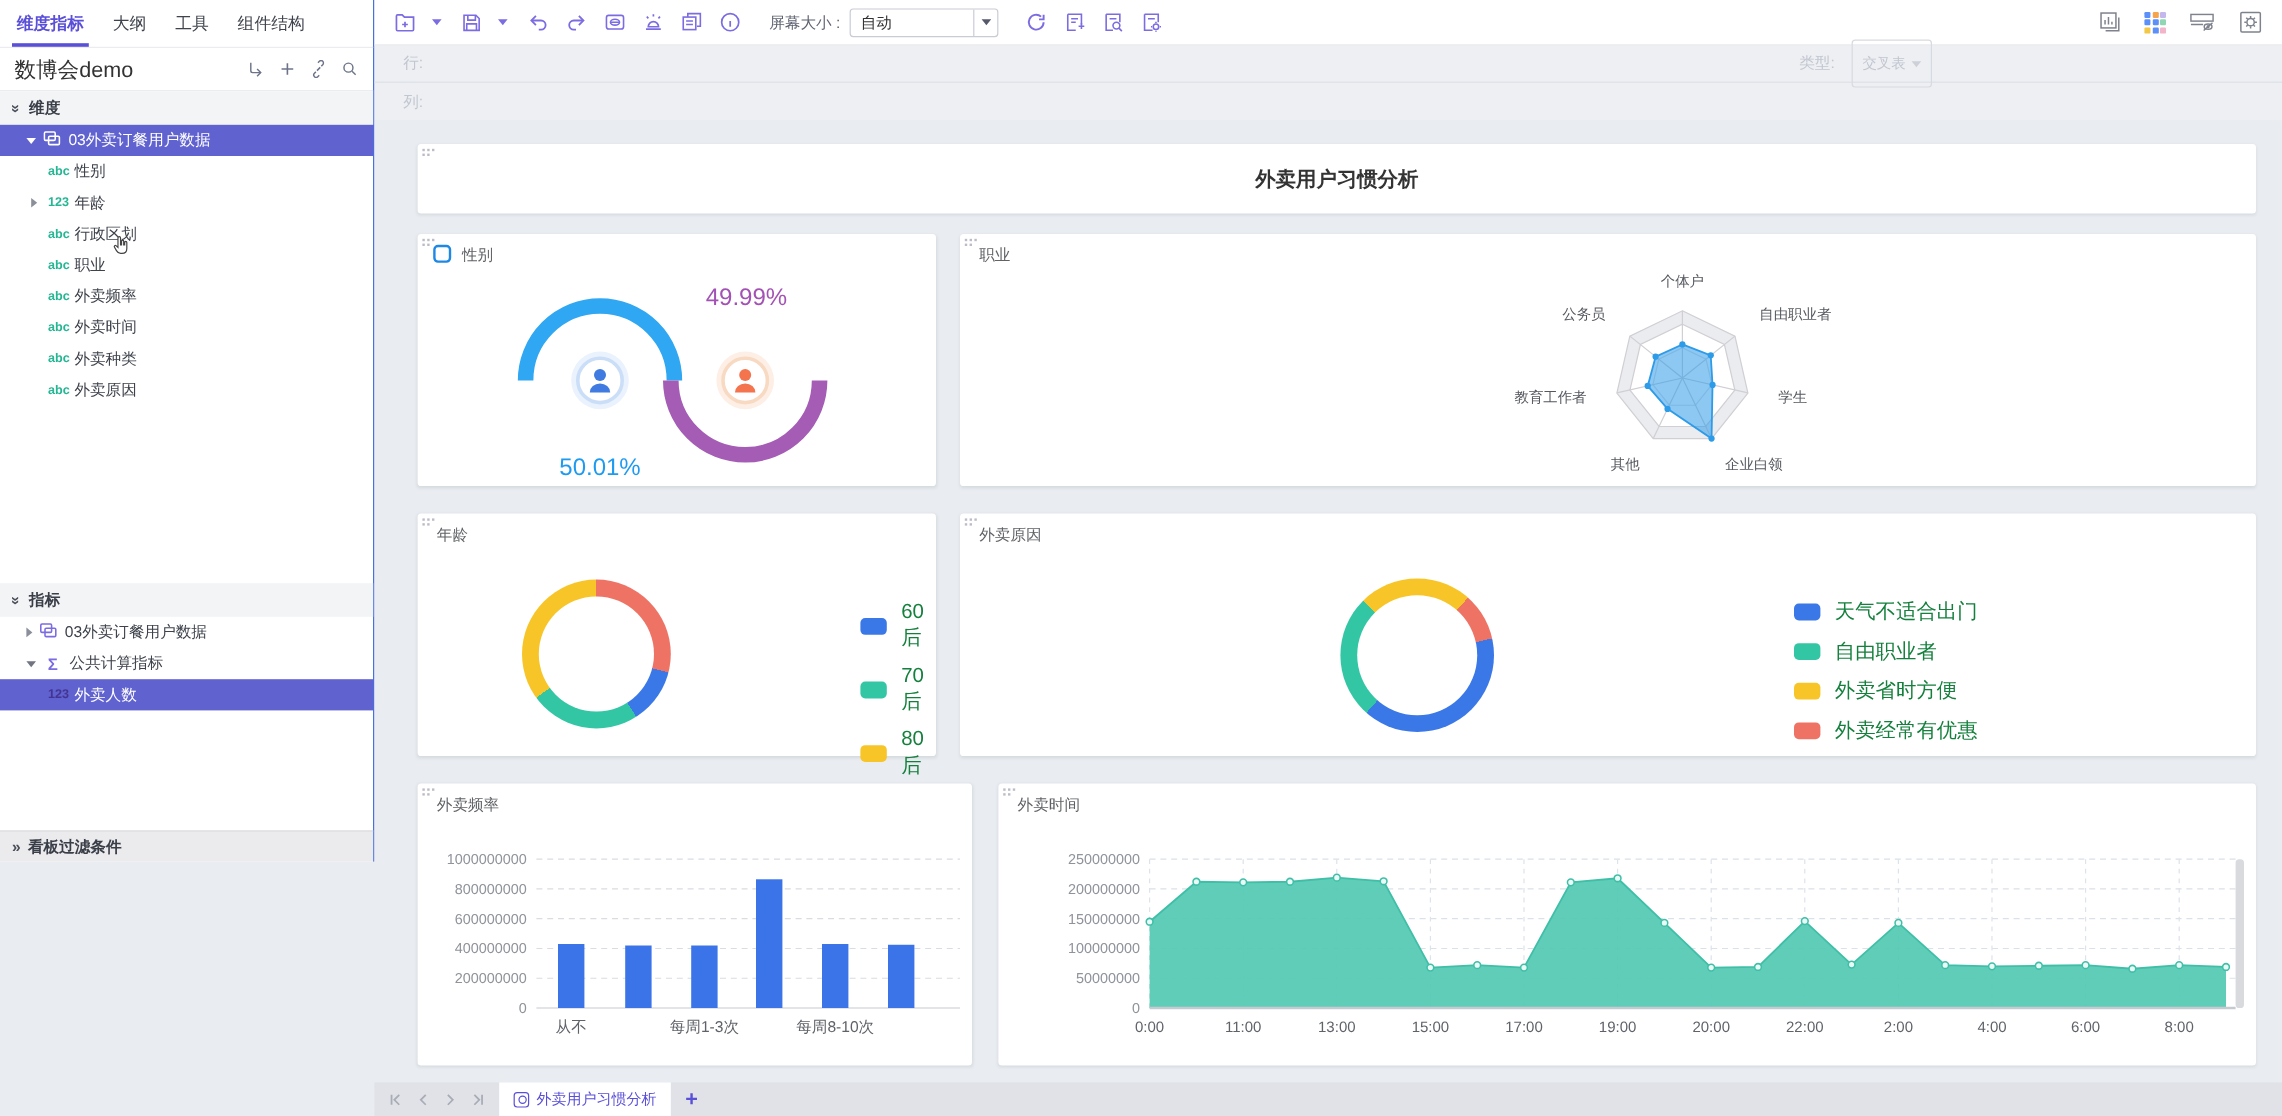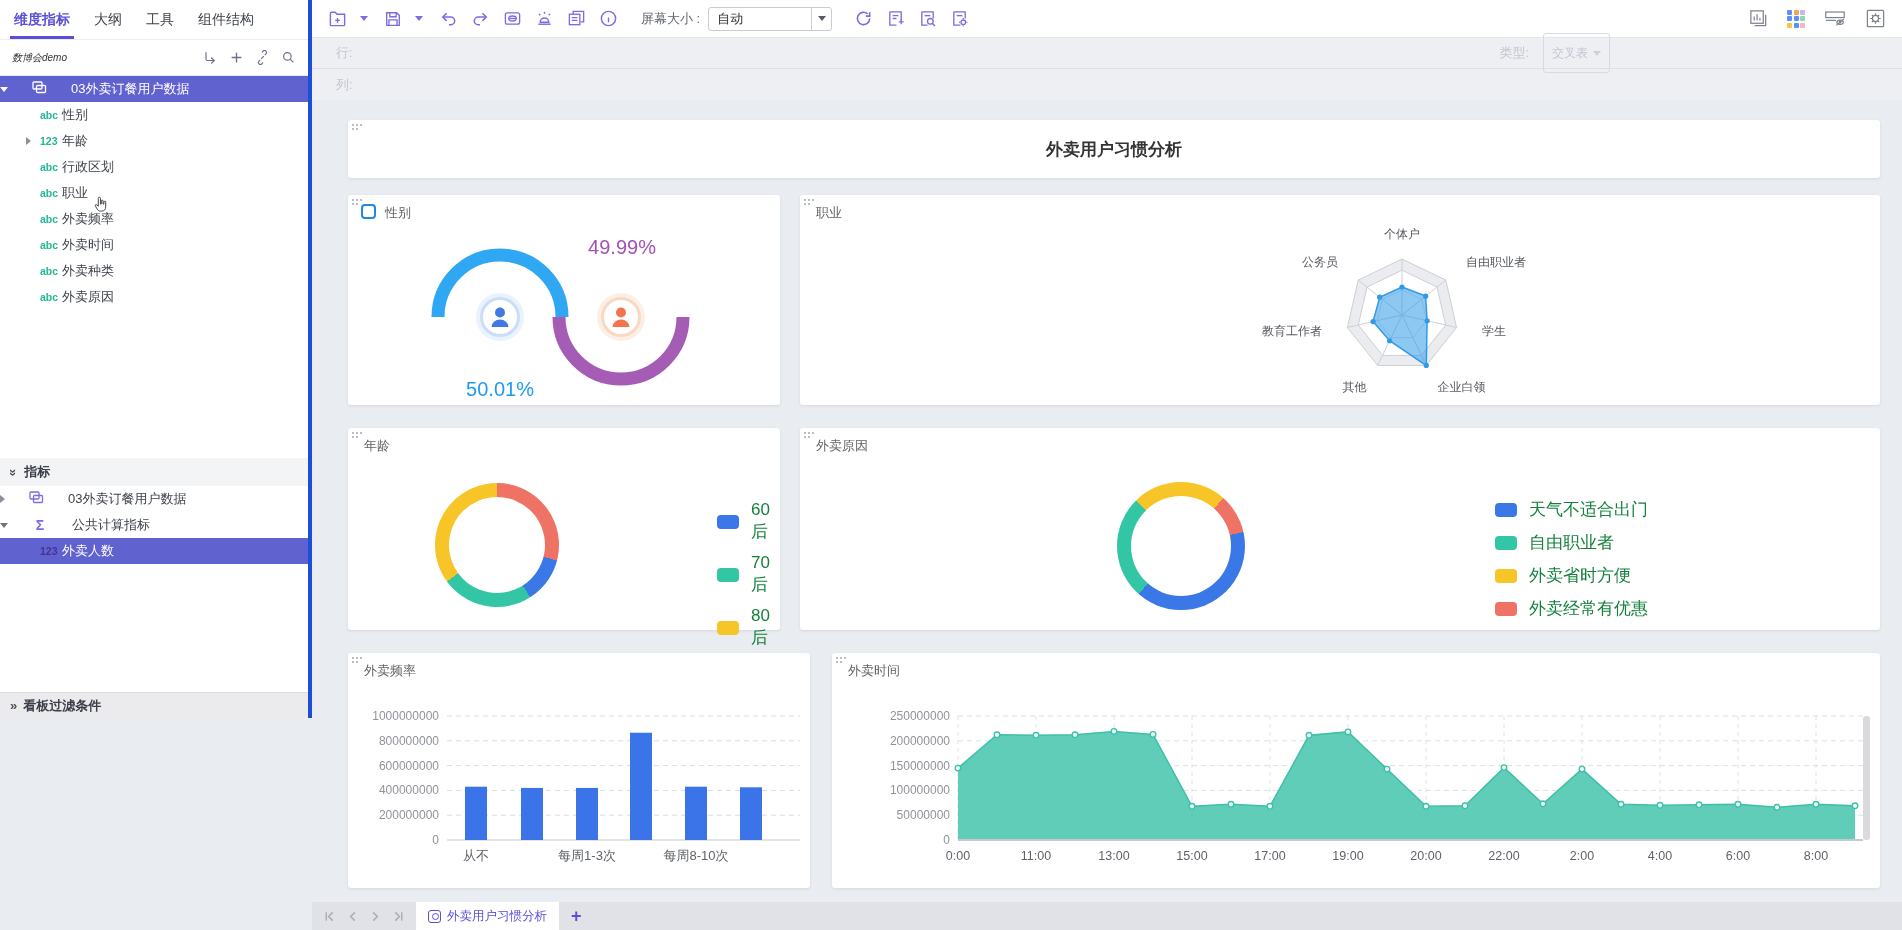--- a/index.html
+++ b/index.html
@@ -4,38 +4,38 @@
 <style>
   * { box-sizing: border-box; }
   html,body { margin:0; padding:0; }
   body {
     width:1902px; height:930px; position:relative; overflow:hidden;
     font-family:"Liberation Sans","DejaVu Sans",sans-serif;
     background:#e9edf2; color:#333;
   }
   
   #sidebar { position:absolute; left:0; top:0; width:312px; height:718px;
-    background:#fff; border-right:4px solid #1d4ed8; }
+    background:#fff; border-right:1px solid #1d4ed8; }
   .sb-tabs { display:flex; gap:24px; height:40px; align-items:center;
     padding:0 14px; border-bottom:1px solid #ececf0; font-size:14px; color:#3f434c; }
   .sb-tab { cursor:default; position:relative; height:100%; display:flex; align-items:center; }
   .sb-tab.active { color:#5a50d8; font-weight:bold; }
   .sb-tab.active::after { content:""; position:absolute; left:-4px; right:-4px; bottom:0;
     height:3px; background:#5a50d8; }
   .sb-name-row { height:36px; display:flex; align-items:center; padding:0 12px;
     border-bottom:1px solid #ececf0; }
-  .sb-name { flex:1; font-size:10px; color:#333;font-style:italic; }
+  .sb-name { flex:1; font-size:18px; color:#333; }
   .sb-name-icons { display:flex; gap:11px; align-items:center; color:#6d7489; }
   .sb-name-icons svg { display:block; }
   .section-header { height:28px; background:#f3f4f6; display:flex; align-items:center;
     gap:7px; padding:0 10px; font-size:13px; font-weight:bold; color:#3a3e47; }
   .chev { display:inline-block; transform:rotate(90deg); font-weight:bold; color:#4a4e59; }
   .tree { font-size:13px; color:#3e424b; }
   .trow { height:26px; display:flex; align-items:center; position:relative; padding-left:40px; }
-  .trow.rootrow { padding-left:0; gap:24px; }
+  .trow.rootrow { padding-left:22px; gap:6px; }
   .trow.selected { background:#6062d0; color:#fff; }
   .prefix { font-size:10.5px; font-weight:bold; color:#26b694; width:22px; flex:0 0 22px; }
   .trow.selected .prefix { color:rgba(52,28,110,.65); }
   .caret-d { width:0; height:0; border-left:4px solid transparent; border-right:4px solid transparent;
     border-top:5px solid #707580; flex:0 0 auto; }
   .trow.selected .caret-d { border-top-color:#fff; }
   .caret-r { width:0; height:0; border-top:4px solid transparent; border-bottom:4px solid transparent;
     border-left:5px solid #8a8f99; position:absolute; left:26px; }
   .trow.rootrow .caret-r { position:static; }
   .ds-ic { flex:0 0 auto; }
@@ -139,20 +139,24 @@
           </svg>
         </span>
       <span>
           <svg width="15" height="15" viewBox="0 0 20 20" fill="none" stroke="currentColor" stroke-width="1.6">
             <circle cx="8.5" cy="8.5" r="5"></circle>
             <path d="M12.5 12.5l4 4"></path>
           </svg>
         </span>
     </div>
   </div>
+  <div class="section-header">
+    <span class="chev">»</span>
+    <span>维度</span>
+  </div>
   <div class="tree" id="dim-tree">
       <div class="trow rootrow selected">
         <span class="caret-d"></span>
         <span class="ds-ic"><svg width="15" height="13" viewBox="0 0 15 13" fill="none" stroke="#fff" stroke-width="1.3">
             <rect x="1" y="1" width="9" height="7" rx="1"></rect>
             <rect x="4.5" y="4.5" width="9" height="7" rx="1"></rect>
           </svg></span>
         <span>03外卖订餐用户数据</span>
       </div>
       <div class="trow">

